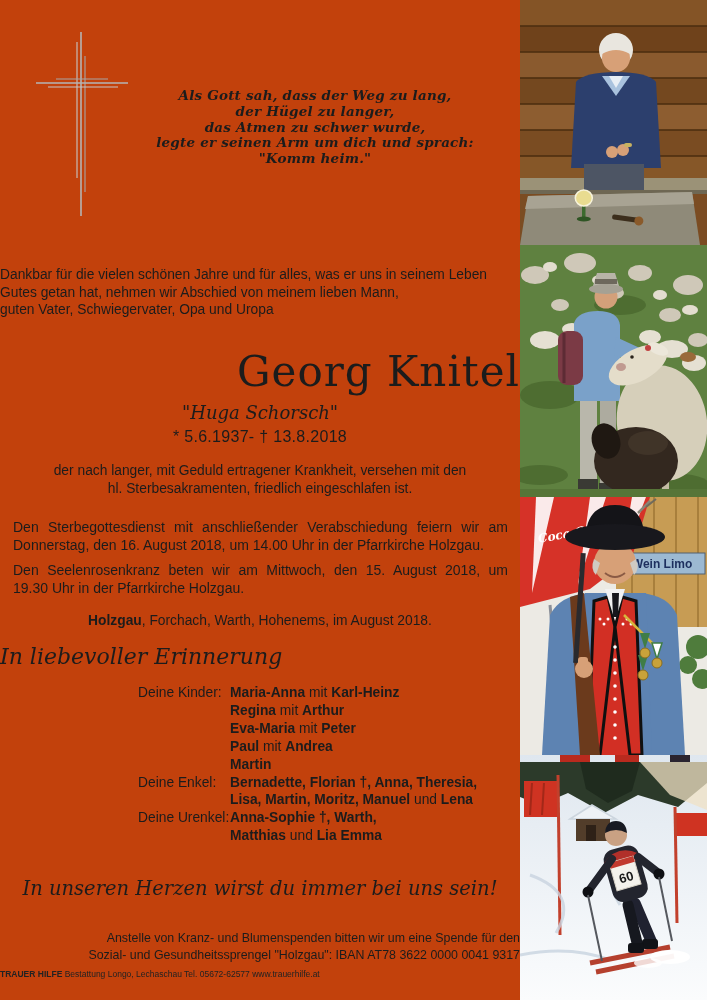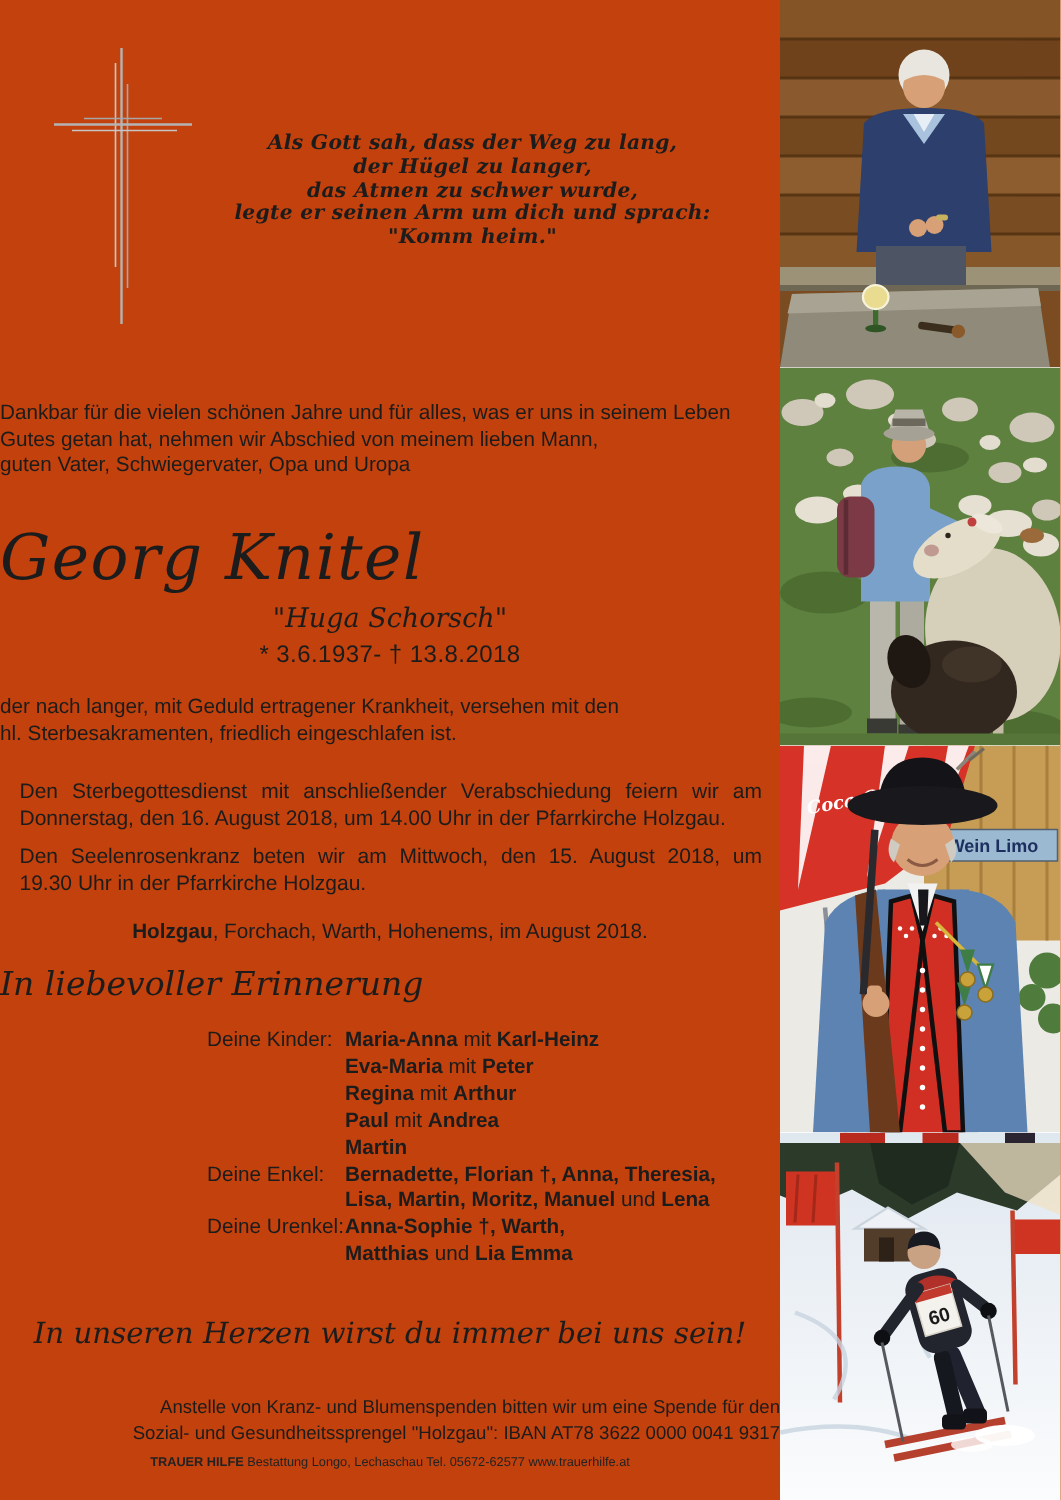--- a/index.html
+++ b/index.html
@@ -17,29 +17,29 @@
   .cross{position:absolute;left:22px;top:26px}
 
   .poem{position:absolute;left:110px;top:88px;width:410px;text-align:center;
     font-family:"DejaVu Serif",serif;font-style:italic;font-weight:600;
     font-size:13.5px;line-height:15.8px;letter-spacing:.2px}
 
   .intro{position:absolute;left:0;top:266px;width:520px;text-align:left;
     font-size:13.8px;line-height:17.6px}
   .herrn{position:absolute;left:0;top:328px;width:604px;text-align:right;font-size:10px}
 
-  .name{position:absolute;left:0;top:346px;width:520px;text-align:left;
-    font-family:"DejaVu Serif",serif;font-style:italic;font-weight:500;
+  .name{position:absolute;left:0;top:346px;width:520px;text-align:right;
+    font-family:"DejaVu Serif",serif;font-weight:500;
     font-size:42px;line-height:52px;letter-spacing:1px}
   .nickname{position:absolute;left:0;top:402px;width:520px;text-align:center;
     font-family:"DejaVu Serif",serif;font-style:italic;font-size:18px}
   .dates{position:absolute;left:0;top:428px;width:520px;text-align:center;
     font-size:16px;letter-spacing:.3px}
 
-  .illness{position:absolute;left:0;top:462px;width:520px;text-align:left;
+  .illness{position:absolute;left:0;top:462px;width:520px;text-align:center;
     font-size:13.8px;line-height:17.6px}
 
   .para{position:absolute;left:13px;width:495px;font-size:14px;line-height:17.8px}
   .para .line{text-align:justify;text-align-last:justify}
   .para .line:last-child{text-align-last:left}
   .p1{top:519px}.p2{top:562px}
 
   .places{position:absolute;left:0;top:613px;width:520px;text-align:center;font-size:13.8px}
   .memory{position:absolute;left:0;top:644px;width:520px;
     font-family:"DejaVu Serif",serif;font-style:italic;font-size:22px}
@@ -48,21 +48,21 @@
   .fam-row{display:flex}
   .fam-label{width:92px;flex:none}
   .b{font-weight:bold}
 
   .closing{position:absolute;left:0;top:877px;width:520px;text-align:center;
     font-family:"DejaVu Serif",serif;font-style:italic;font-weight:500;font-size:19.5px}
 
   .donation{position:absolute;left:0;top:930px;width:520px;text-align:right;
     font-size:12.4px;line-height:17px}
 
-  .footer{position:absolute;left:0;top:969px;width:520px;text-align:center;font-size:8.5px;color:#222}
+  .footer{position:absolute;left:0;top:969px;width:520px;font-size:8.5px;color:#222}
   .footer .brand{font-weight:bold}
 </style>
 </head>
 <body>
 
 <div class="content">
 
   <svg class="cross" width="120" height="196" viewBox="0 0 120 196">
     <g fill="none">
       <line x1="59" y1="6" x2="59" y2="190" stroke="#b4b4b4" stroke-width="1.6"></line>
@@ -84,21 +84,21 @@
 
   <div class="intro">
       <div class="line">Dankbar für die vielen schönen Jahre und für alles, was er uns in seinem Leben</div>
       <div class="line">Gutes getan hat, nehmen wir Abschied von meinem lieben Mann,</div>
       <div class="line">guten Vater, Schwiegervater, Opa und Uropa</div>
     </div>
   <div class="herrn">Herrn</div>
 
   <div class="name">Georg Knitel</div>
   <div class="nickname">"Huga Schorsch"</div>
-  <div class="dates">* 3.6.1937- † 13.8.2018</div>
+  <div class="dates">* 5.6.1937- † 13.8.2018</div>
 
   <div class="illness">
       <div class="line">der nach langer, mit Geduld ertragener Krankheit, versehen mit den</div>
       <div class="line">hl. Sterbesakramenten, friedlich eingeschlafen ist.</div>
     </div>
 
   <div class="para p1">
       <div class="line">Den Sterbegottesdienst mit anschließender Verabschiedung feiern wir am</div>
       <div class="line">Donnerstag, den 16. August 2018, um 14.00 Uhr in der Pfarrkirche Holzgau.</div>
     </div>
@@ -111,25 +111,25 @@
 
   <div class="memory">In liebevoller Erinnerung</div>
 
   <div class="family">
       <div class="fam-row">
         <span class="fam-label">Deine Kinder:</span>
         <span class="fam-value"><span class="b">Maria-Anna</span><span> mit </span><span class="b">Karl-Heinz</span></span>
       </div>
       <div class="fam-row">
         <span class="fam-label"></span>
+        <span class="fam-value"><span class="b">Regina</span><span> mit </span><span class="b">Arthur</span></span>
+      </div>
+      <div class="fam-row">
+        <span class="fam-label"></span>
         <span class="fam-value"><span class="b">Eva-Maria</span><span> mit </span><span class="b">Peter</span></span>
-      </div>
-      <div class="fam-row">
-        <span class="fam-label"></span>
-        <span class="fam-value"><span class="b">Regina</span><span> mit </span><span class="b">Arthur</span></span>
       </div>
       <div class="fam-row">
         <span class="fam-label"></span>
         <span class="fam-value"><span class="b">Paul</span><span> mit </span><span class="b">Andrea</span></span>
       </div>
       <div class="fam-row">
         <span class="fam-label"></span>
         <span class="fam-value"><span class="b">Martin</span></span>
       </div>
       <div class="fam-row">

